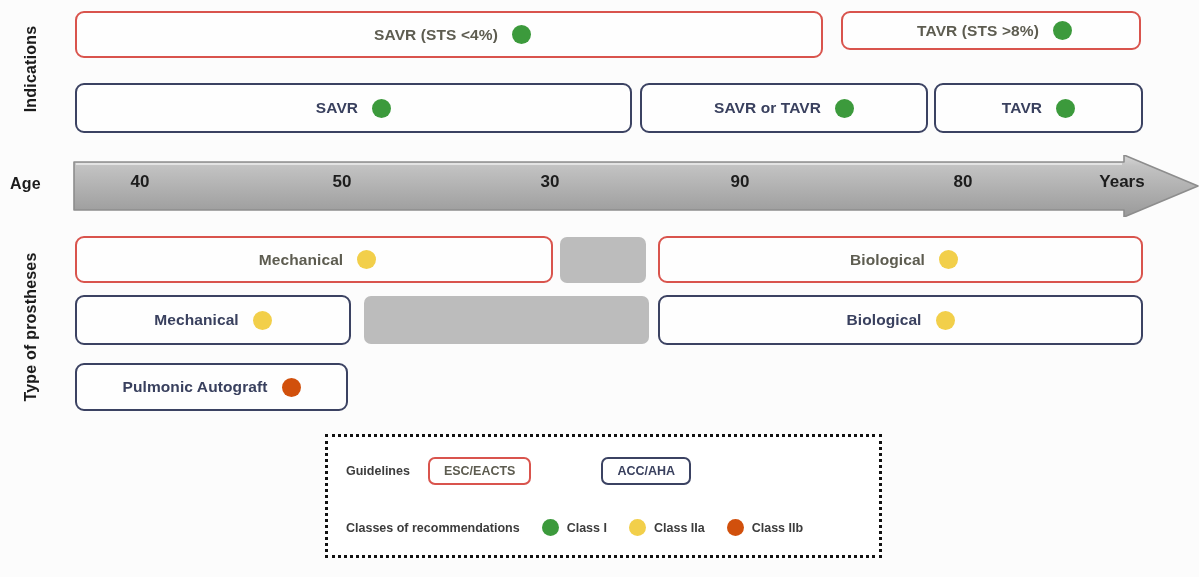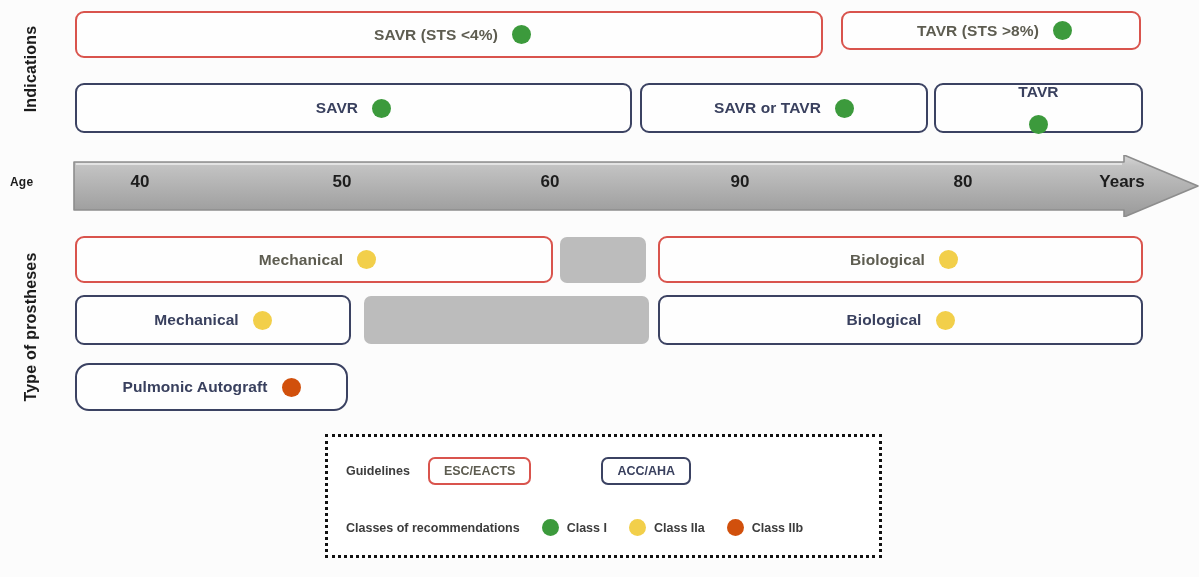--- a/index.html
+++ b/index.html
@@ -125,21 +125,21 @@
     color: #3c3c3c;
   }
 </style>
 </head>
 <body>
 
 <div id="canvas">
 
   <div class="vlabel rot" style="left:-24px; top:60px; width:110px; text-align:center; font-size:16px;">Indications</div>
 
-  <div class="vlabel" style="left:10px; top:175px; font-size:12px;">Age</div>
+  <div class="vlabel" style="left:10px; top:175px; font-size:16px;">Age</div>
 
   <div class="vlabel rot" style="left:-62px; top:318px; width:185px; text-align:center; font-size:16px;">Type of prostheses</div>
 
   <div class="box red" style="left:75px; top:11px; width:748px; height:47px;">
     <span class="box-label">SAVR (STS &lt;4%)</span>
     <span class="dot" style="background:#3c9a3c;"></span>
   </div>
 
   <div class="box red" style="left:841px; top:11px; width:300px; height:39px;">
     <span class="box-label">TAVR (STS &gt;8%)</span>
@@ -149,41 +149,41 @@
   <div class="box blue" style="left:640px; top:83px; width:288px; height:50px;">
     <span class="box-label">SAVR or TAVR</span>
     <span class="dot" style="background:#3c9a3c;"></span>
   </div>
 
   <div class="box blue" style="left:75px; top:83px; width:557px; height:50px;">
     <span class="box-label">SAVR</span>
     <span class="dot" style="background:#3c9a3c;"></span>
   </div>
 
-  <div class="box blue" style="left:934px; top:83px; width:209px; height:50px;flex-direction:column;">
+  <div class="box blue" style="left:934px; top:83px; width:209px; height:50px;">
     <span class="box-label">TAVR</span>
     <span class="dot" style="background:#3c9a3c;"></span>
   </div>
 
   <svg id="age-arrow" style="left:72px; top:155px;" width="1128" height="62" viewBox="0 0 1128 62">
     <defs>
       <linearGradient id="arrGrad" x1="0" y1="0" x2="0" y2="1">
         <stop offset="0%" stop-color="#d6d6d6"></stop>
         <stop offset="18%" stop-color="#c2c2c2"></stop>
         <stop offset="55%" stop-color="#b0b0b0"></stop>
         <stop offset="100%" stop-color="#9a9a9a"></stop>
       </linearGradient>
     </defs>
     <polygon points="2,7 1052,7 1052,0 1126,31 1052,62 1052,55 2,55" fill="url(#arrGrad)" stroke="#8d8d8d" stroke-width="1.6" stroke-linejoin="round"></polygon>
     <polyline points="4,9 1050,9" fill="none" stroke="#e3e3e3" stroke-width="2.2"></polyline>
   </svg>
 
   <div class="tick" style="left:140px; top:172px;">40</div>
   <div class="tick" style="left:342px; top:172px;">50</div>
-  <div class="tick" style="left:550px; top:172px;">60</div>
+  <div class="tick" style="left:550px; top:172px;">30</div>
   <div class="tick" style="left:740px; top:172px;">90</div>
   <div class="tick" style="left:943px; top:172px;padding-left:40px;">80</div>
   <div class="tick" style="left:1122px; top:172px;">Years</div>
 
   <div class="box red" style="left:75px; top:236px; width:478px; height:47px;">
     <span class="box-label">Mechanical</span>
     <span class="dot" style="background:#f2cf4a;"></span>
   </div>
 
   <div class="grey-block" style="left:560px; top:237px; width:86px; height:46px;"></div>
@@ -198,21 +198,21 @@
     <span class="dot" style="background:#f2cf4a;"></span>
   </div>
 
   <div class="grey-block" style="left:364px; top:296px; width:285px; height:48px;"></div>
 
   <div class="box blue" style="left:658px; top:295px; width:485px; height:50px;">
     <span class="box-label">Biological</span>
     <span class="dot" style="background:#f2cf4a;"></span>
   </div>
 
-  <div class="box blue" style="left:75px; top:363px; width:273px; height:48px;border-radius:14px;">
+  <div class="box blue" style="left:75px; top:363px; width:273px; height:48px;">
     <span class="box-label">Pulmonic Autograft</span>
     <span class="dot" style="background:#d1500c;"></span>
   </div>
 
   <div id="legend" style="left:325px; top:434px; width:557px; height:124px;">
 
     <div class="legend-row" style="left:18px; top:82px; gap:22px;">
       <span class="legend-caption">Classes of recommendations</span>
 
       <span class="cls-item">

